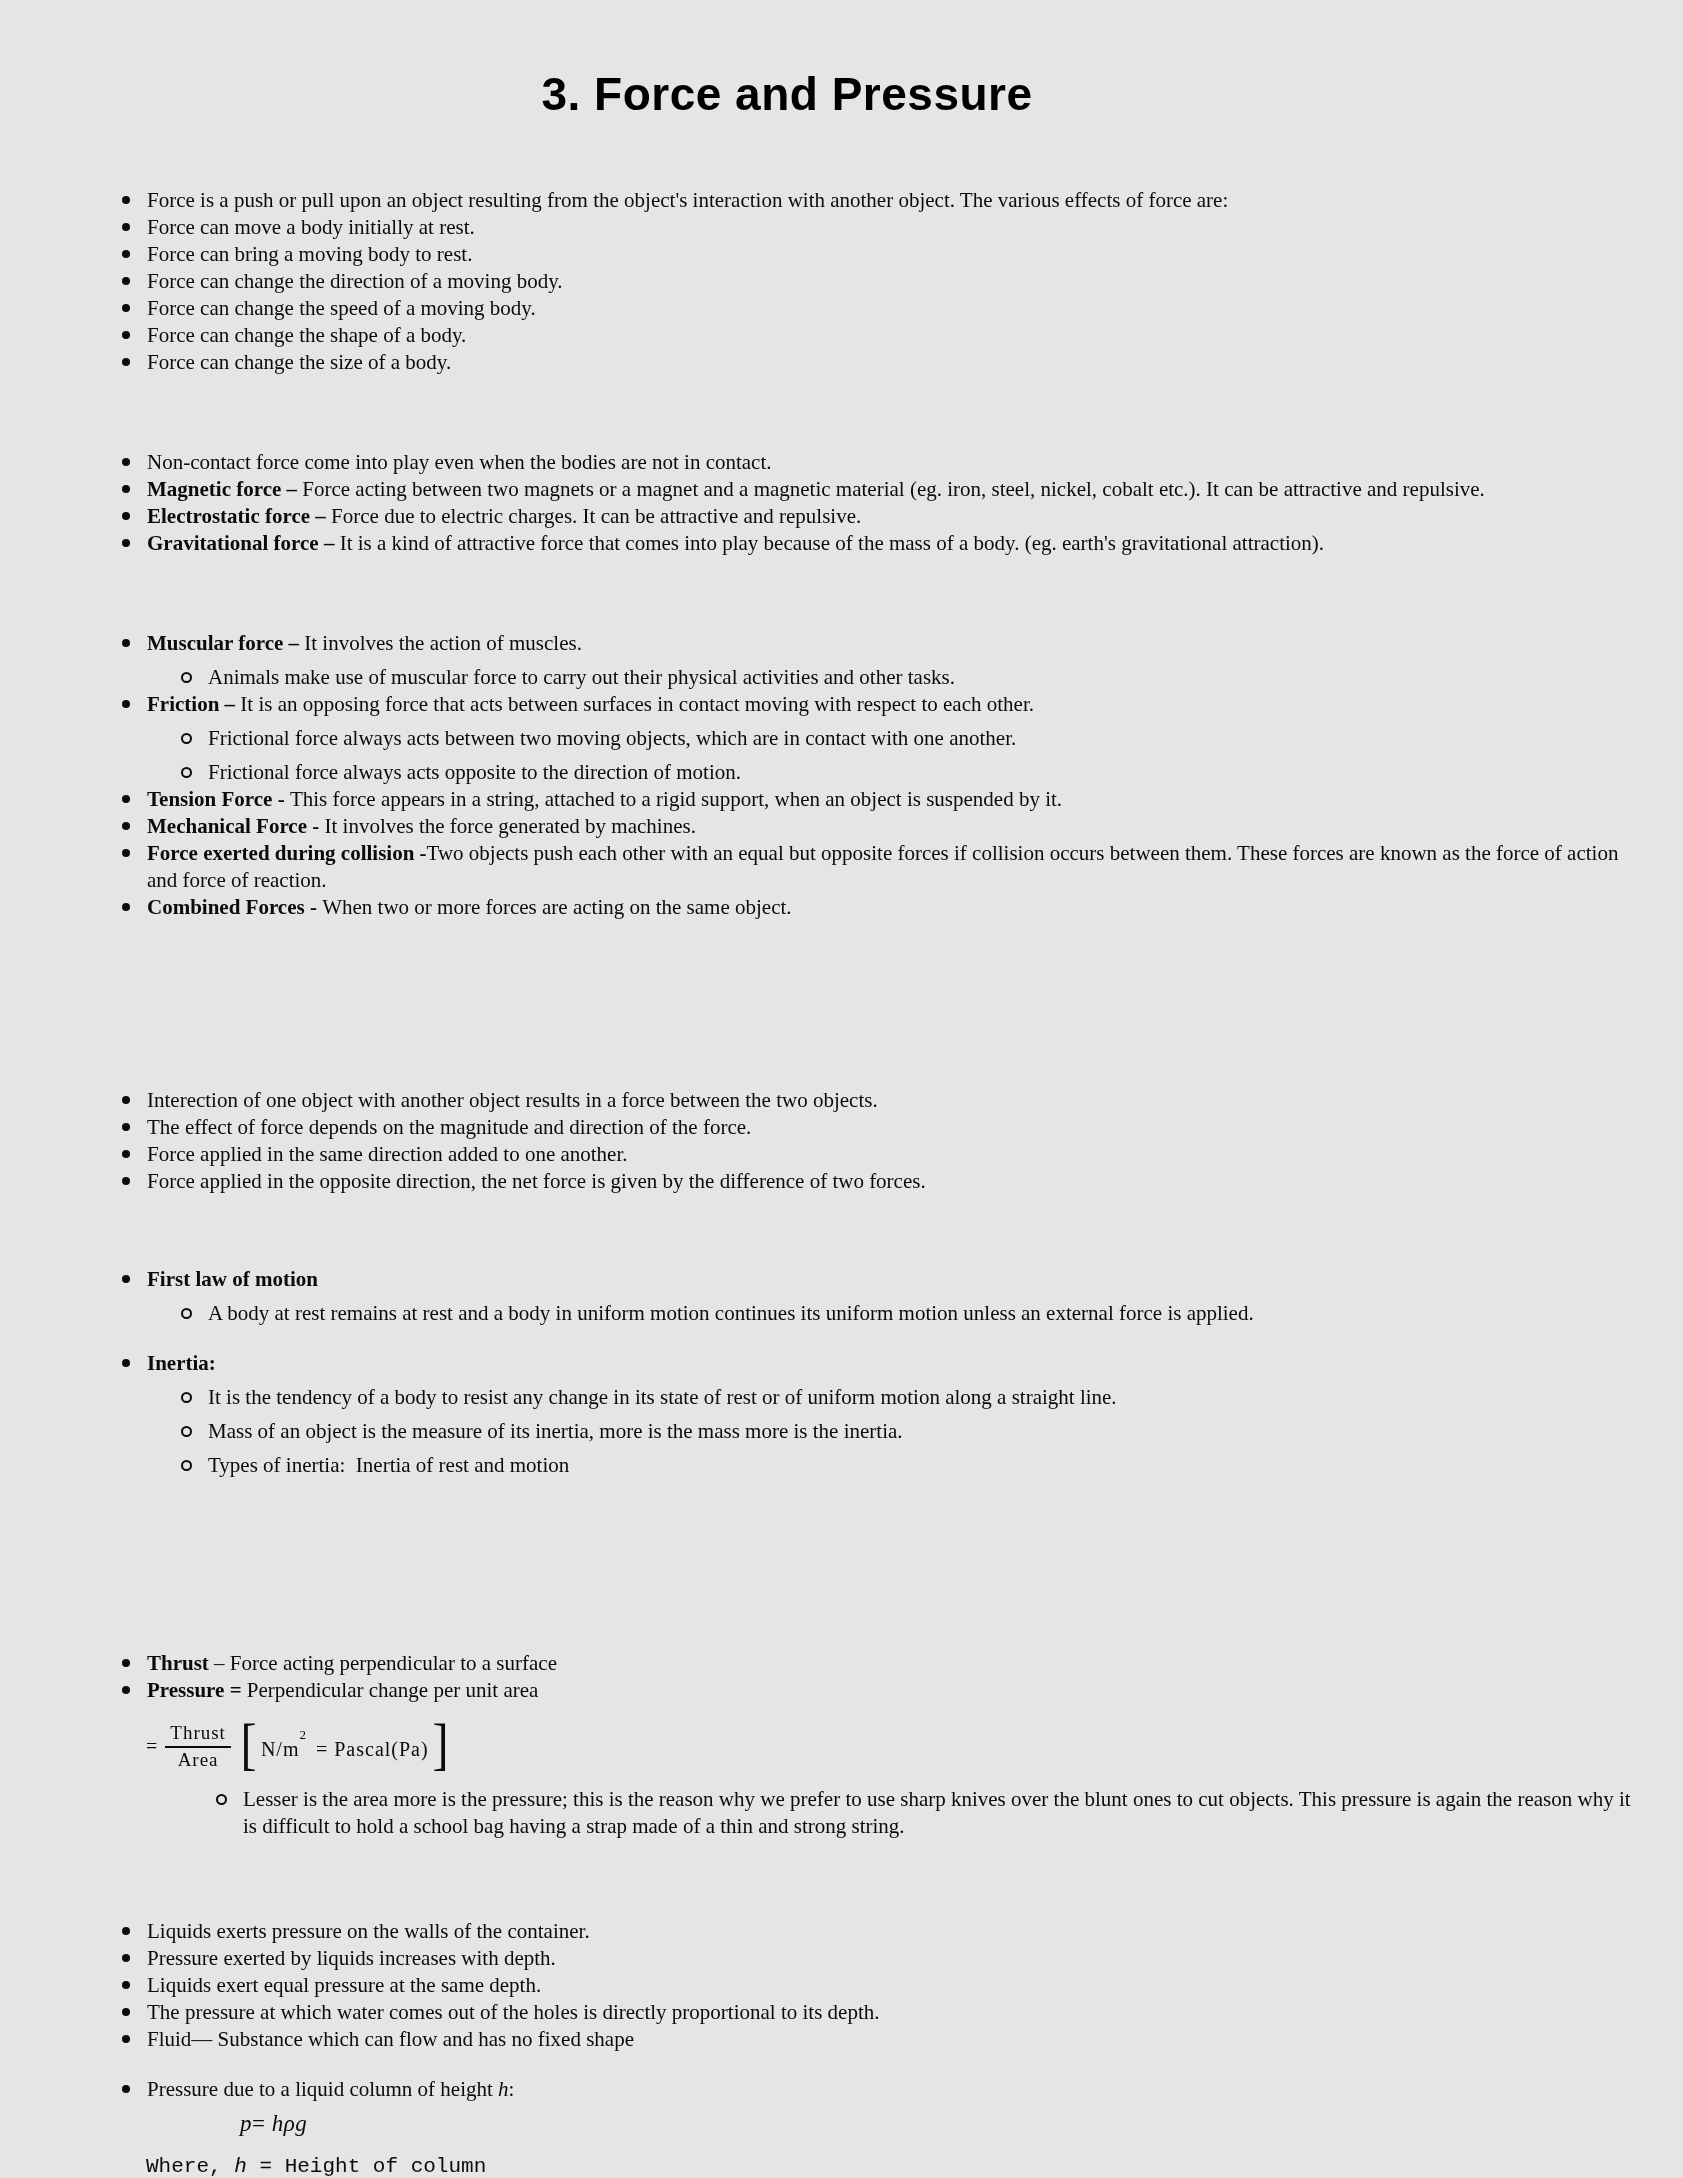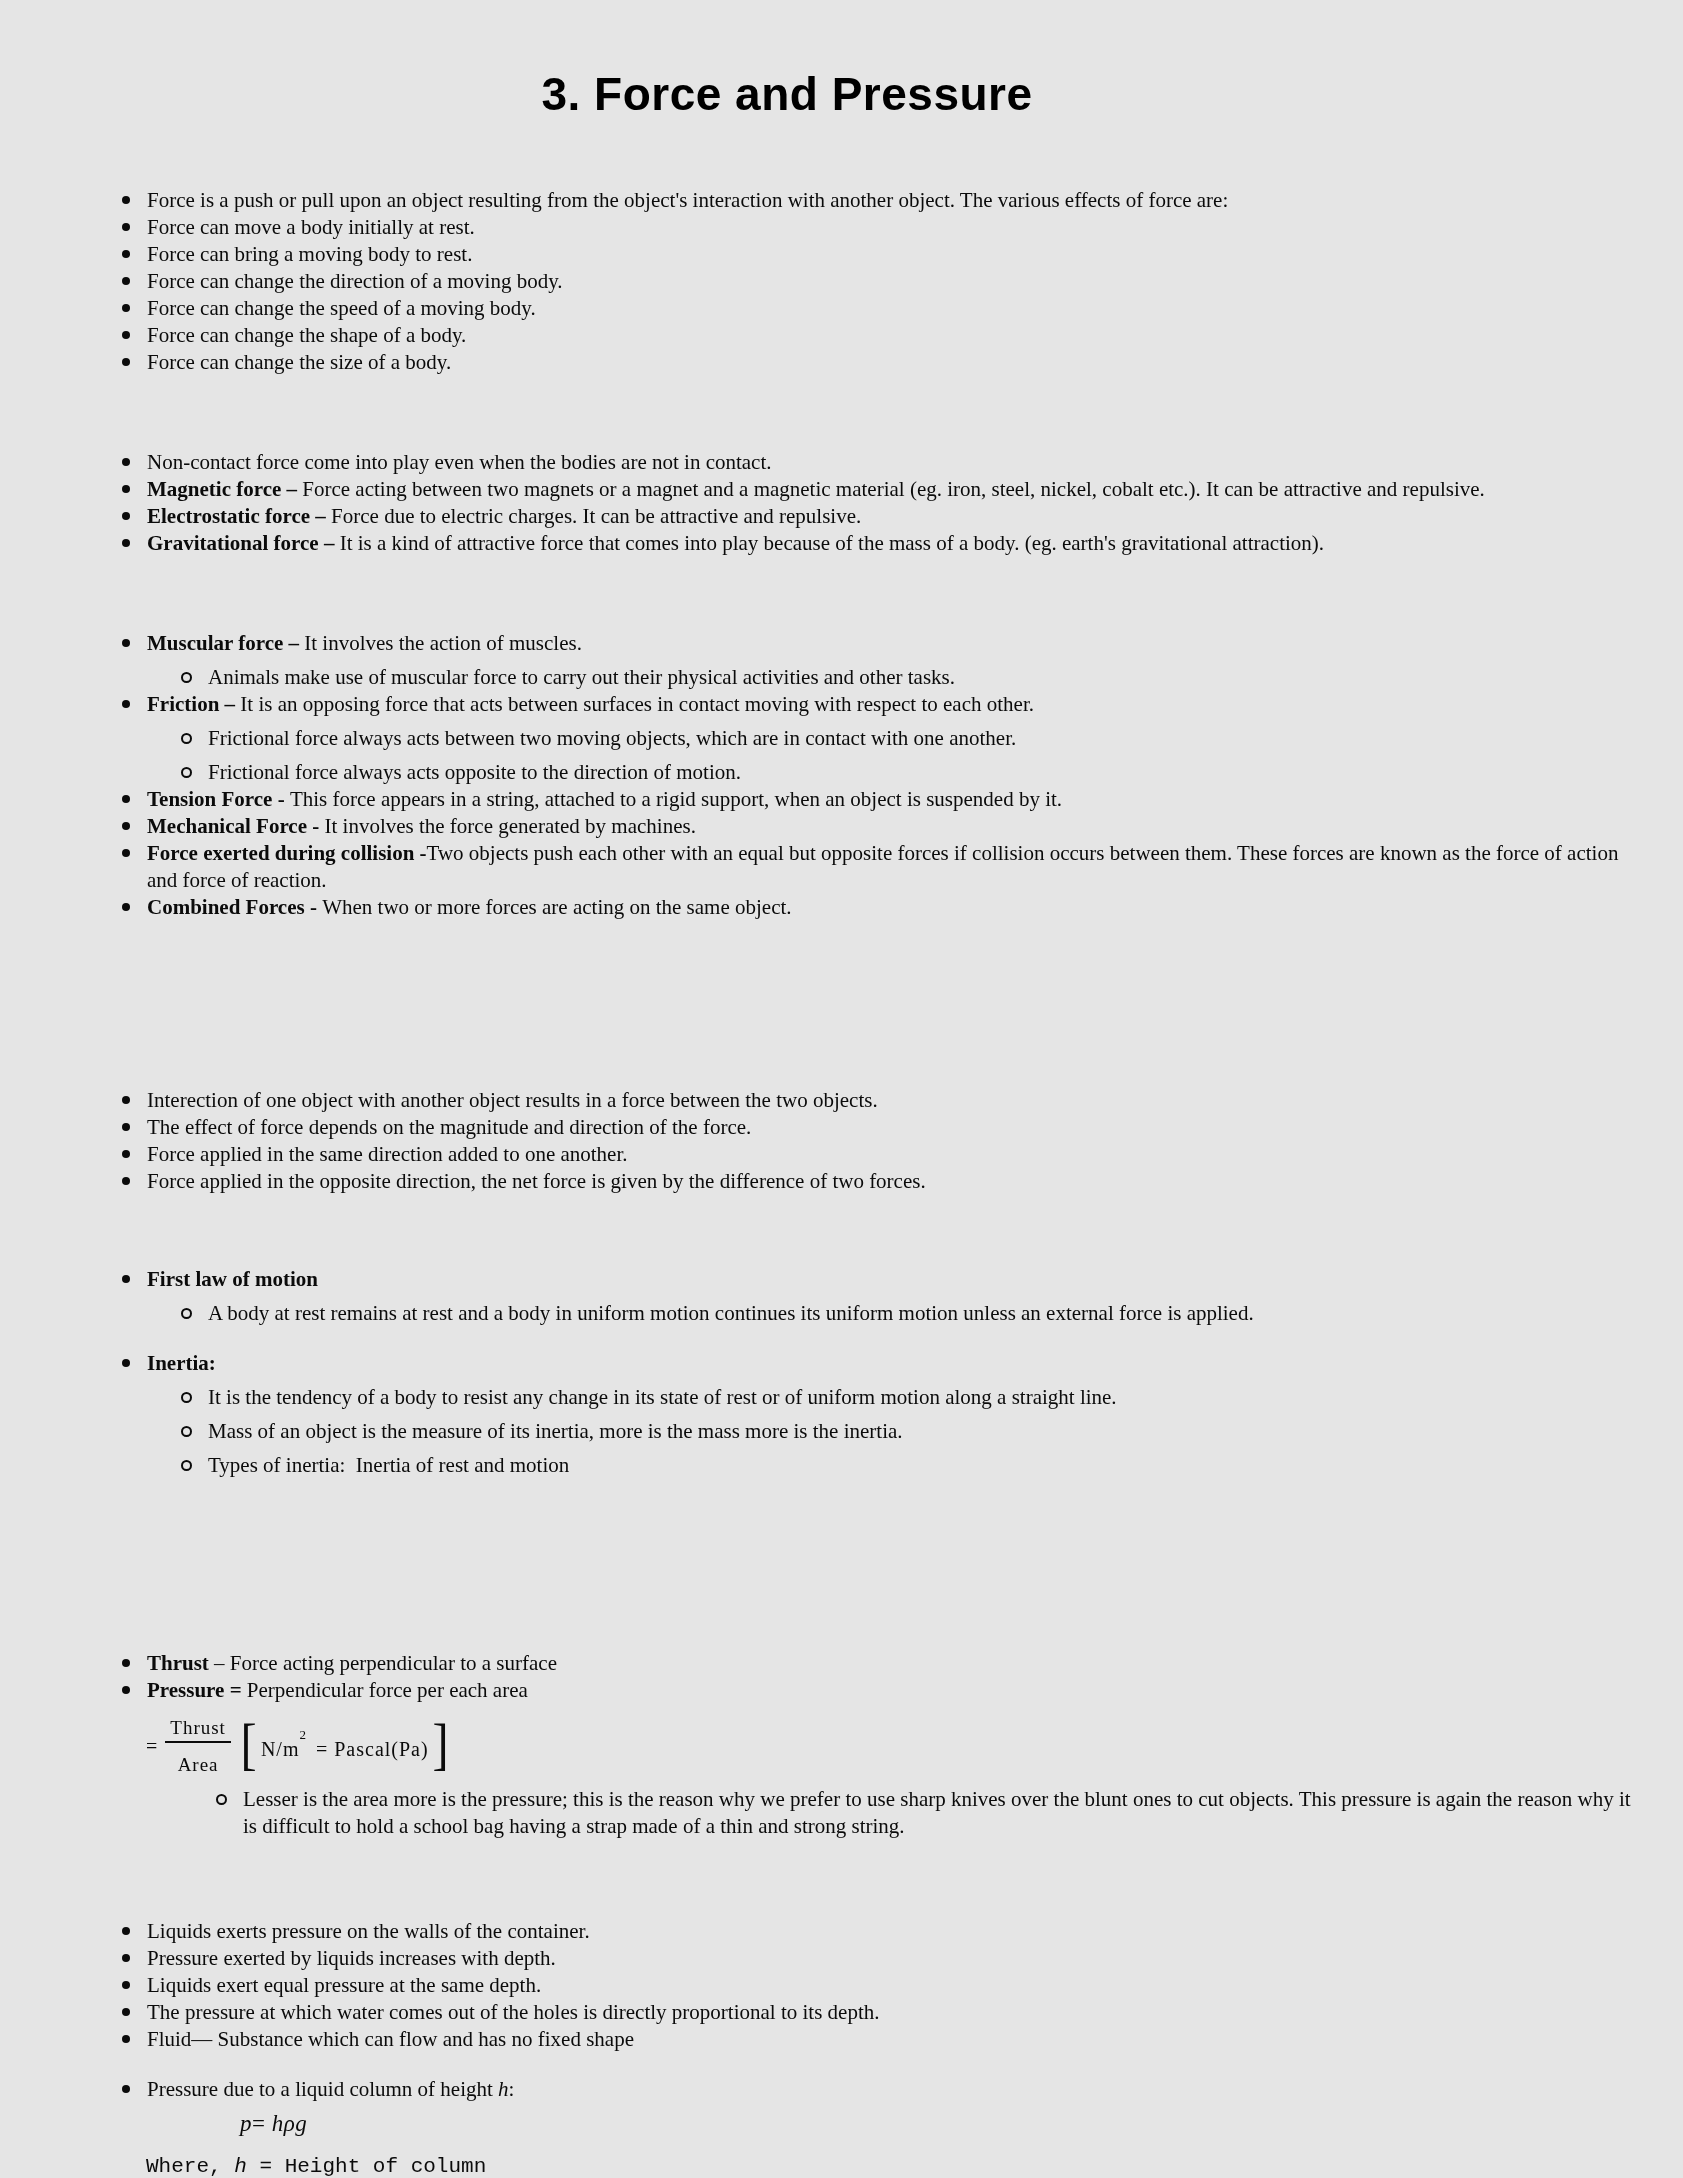--- a/index.html
+++ b/index.html
@@ -58,21 +58,21 @@
   
   li.eqrow{
     display:flex;align-items:center;
     margin:10px 0 6px 25px;height:65px;
     letter-spacing:1px;
   }
   .eqs{font-size:20px;margin-right:5px;}
   .frac{display:inline-flex;flex-direction:column;text-align:center;
         font-size:19px;line-height:22px;margin:0 6px 0 2px;}
   .frac .num{padding:0 5px 2px 5px;border-bottom:2px solid #0b0b0b;}
-  .frac .den{padding-top:11px;}
+  .frac .den{padding-top:1px;}
   .brk{font-size:57px;font-weight:400;line-height:57px;margin:0 2px;
        transform:scaleX(0.85);position:relative;top:-3px;}
   .unit{font-size:20px;}
   .unit sup{font-size:13px;position:relative;top:-9px;margin-right:3px;}
 
   
   li.eqline{margin:6px 0 0 119px;font-size:23px;line-height:30px;letter-spacing:0.5px;}
   li.plainline{margin:14px 0 0 25px;font-family:Liberation Mono, monospace;}
 </style>
 </head>
@@ -118,21 +118,21 @@
         <li class="l2"><span>A body at rest remains at rest and a body in uniform motion continues its uniform motion unless an external force is applied.</span></li>
       </ul>
       <ul class="sec" id="sec-inertia">
         <li class="l1"><span class="b">Inertia:</span></li>
         <li class="l2"><span>It is the tendency of a body to resist any change in its state of rest or of uniform motion along a straight line.</span></li>
         <li class="l2"><span>Mass of an object is the measure of its inertia, more is the mass more is the inertia.</span></li>
         <li class="l2"><span>Types of inertia:&nbsp; Inertia of rest and motion</span></li>
       </ul>
       <ul class="sec" id="sec-thrust-pressure">
         <li class="l1"><span class="b">Thrust</span><span> – Force acting perpendicular to a surface</span></li>
-        <li class="l1"><span class="b">Pressure =</span><span> Perpendicular force per each area</span></li>
+        <li class="l1"><span class="b">Pressure =</span><span> Perpendicular change per unit area</span></li>
         <li class="eqrow">
           <span class="eqs">=</span>
           <span class="frac">
             <span class="num">Thrust</span>
             <span class="den">Area</span>
           </span>
           <span class="brk">[</span>
           <span class="unit">N/m<sup>2</sup> = Pascal(Pa)</span>
           <span class="brk">]</span>
         </li>

